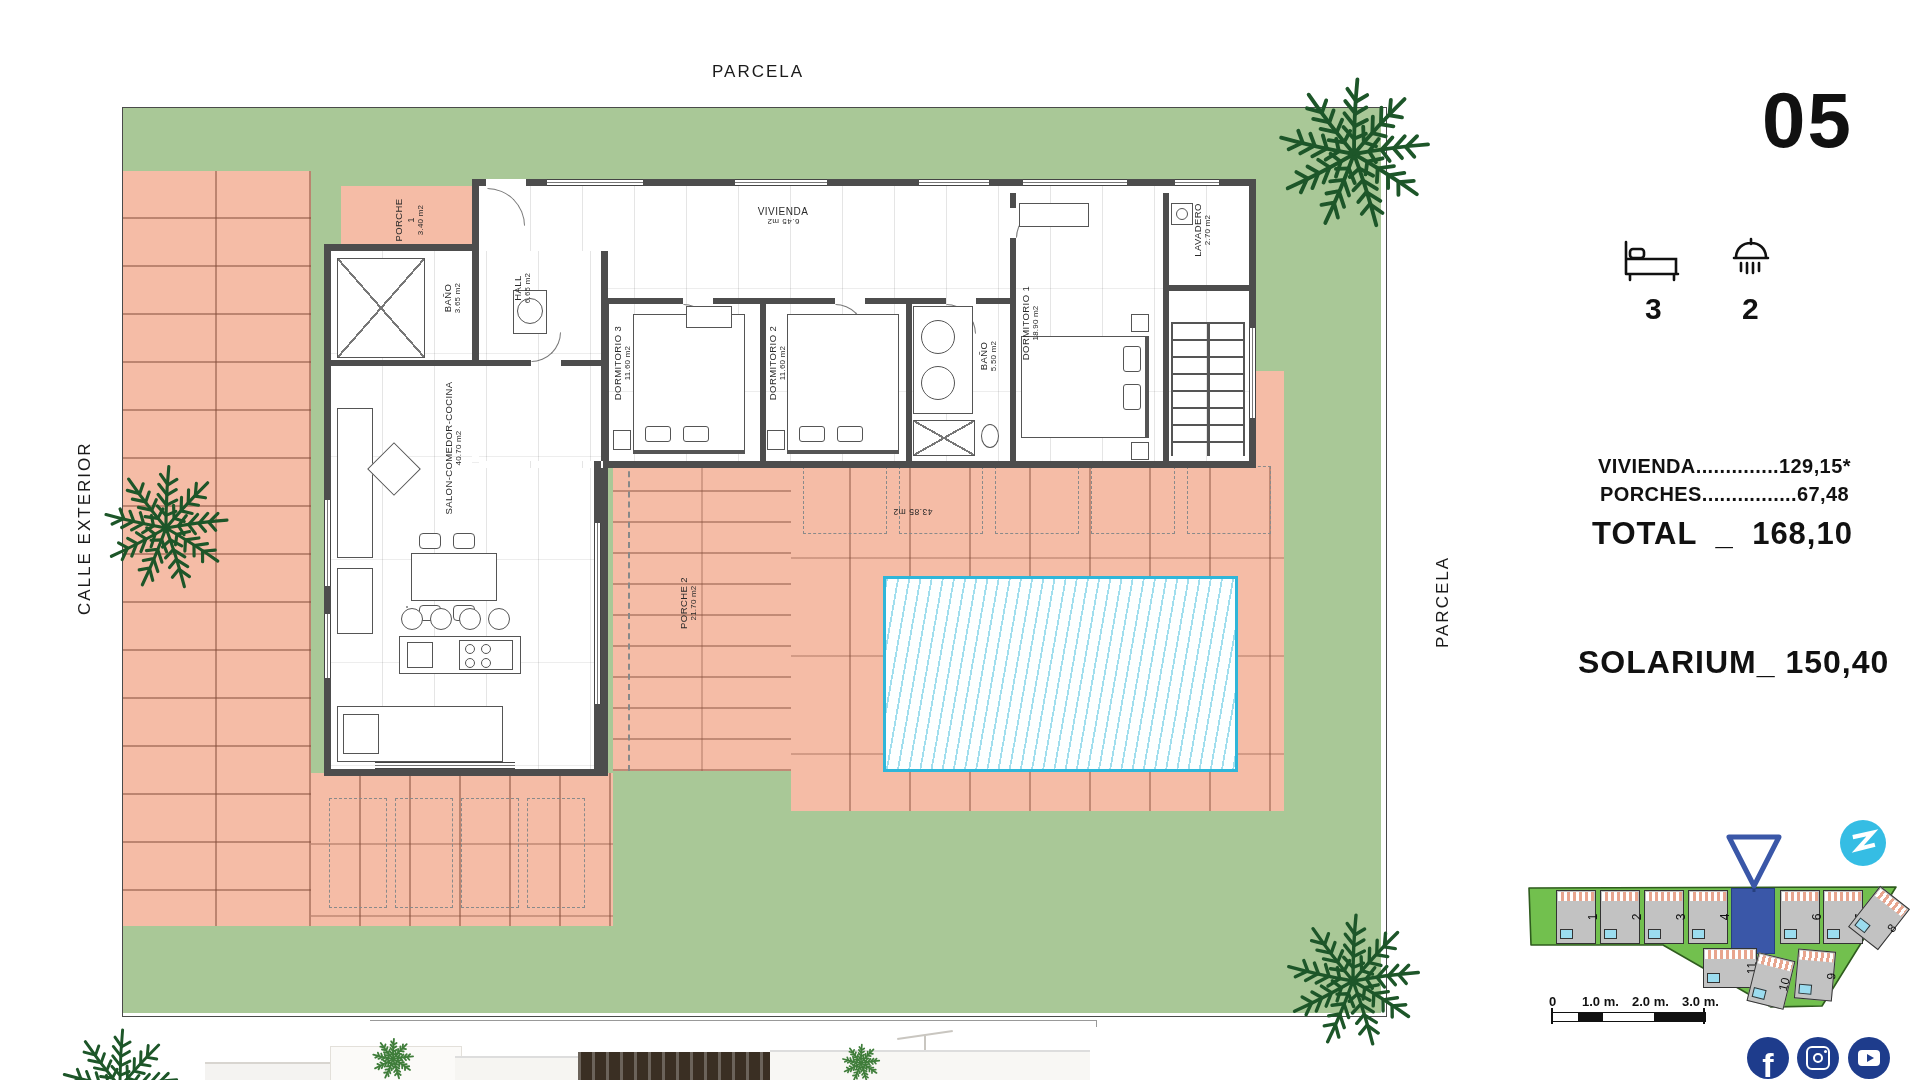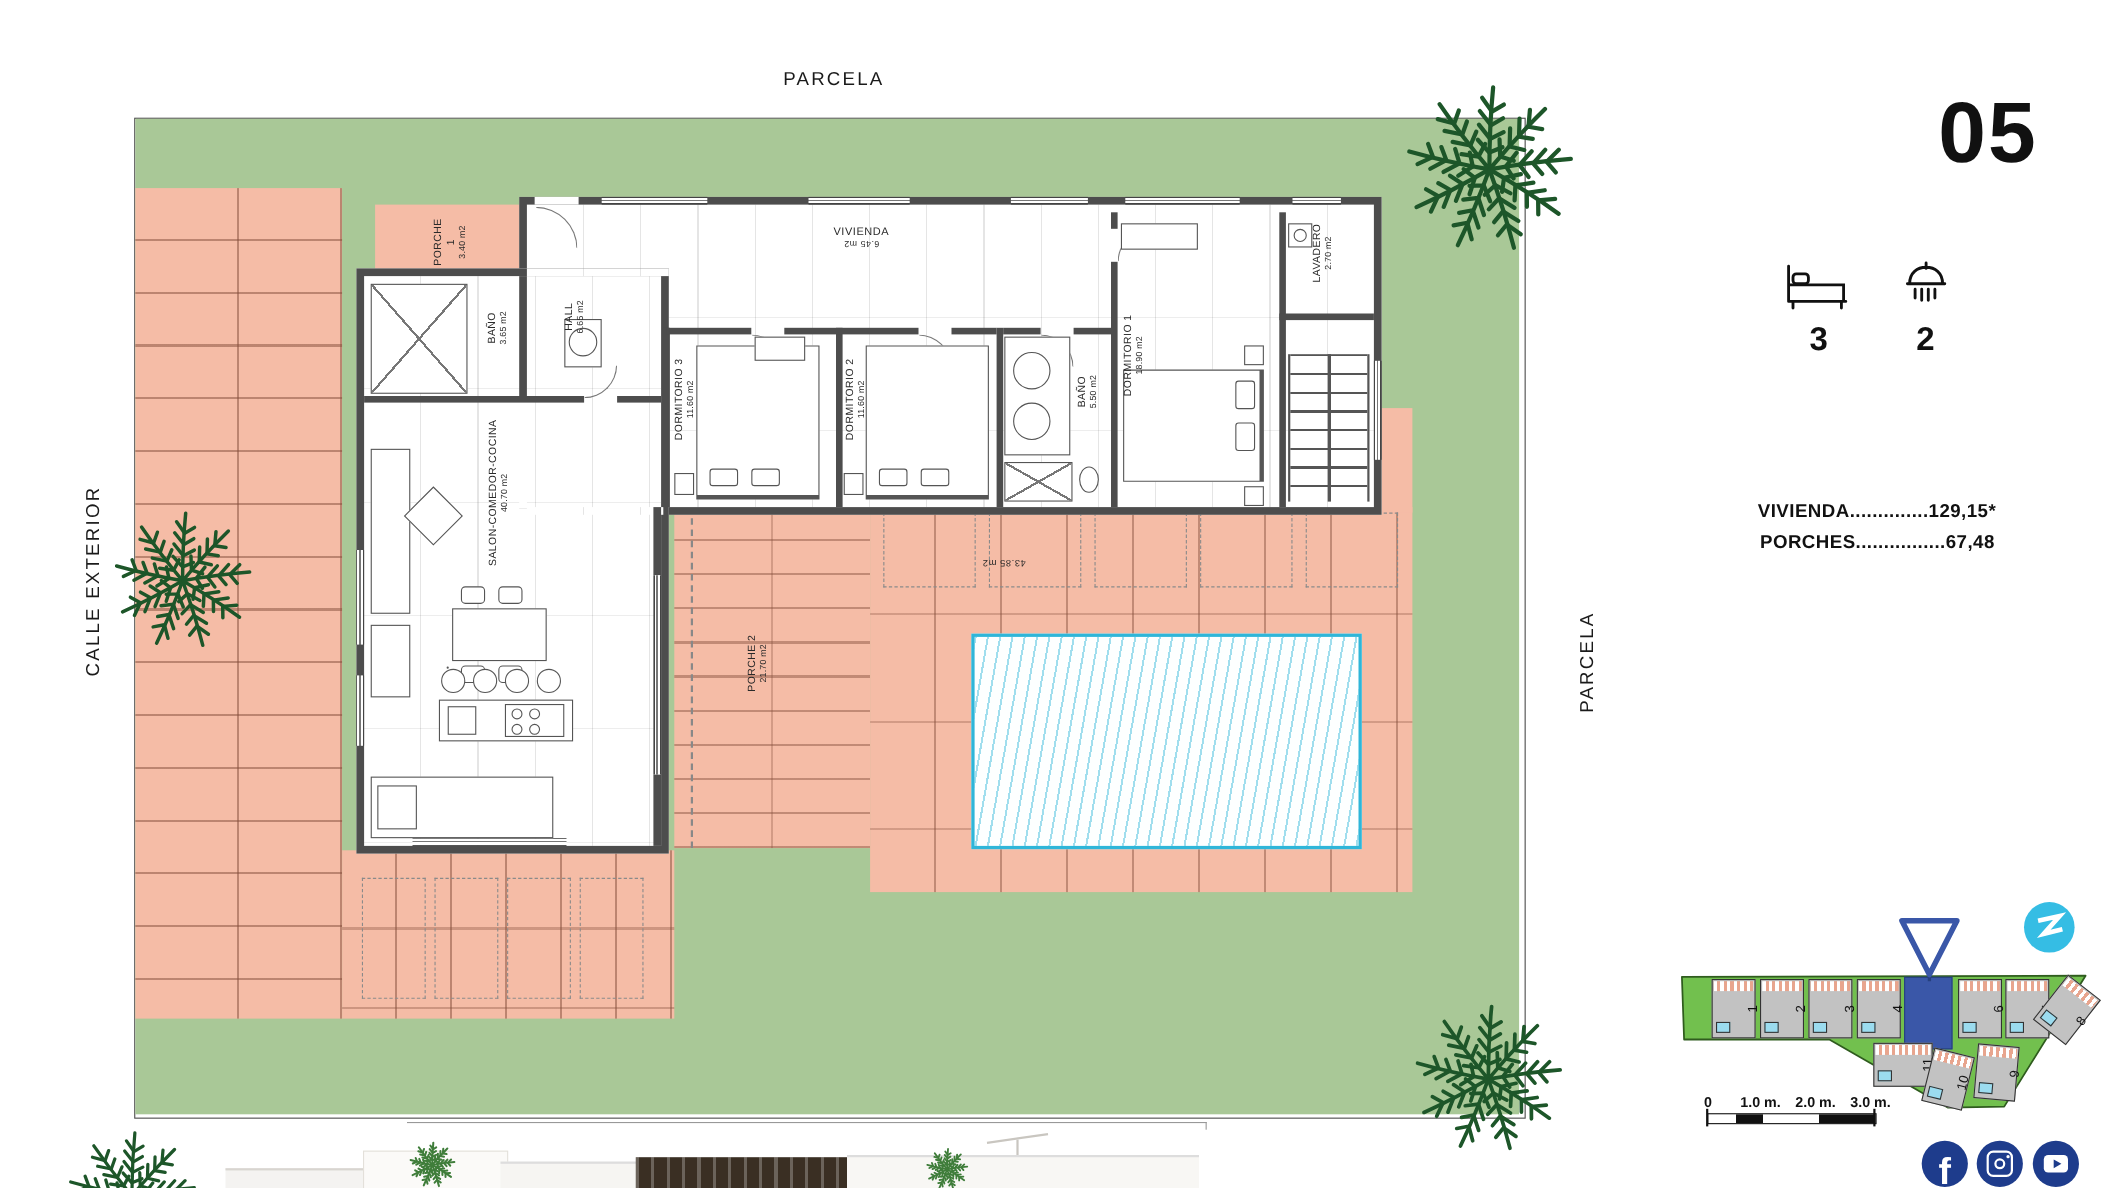--- a/index.html
+++ b/index.html
@@ -48,21 +48,21 @@
   .hlabel{position:absolute;width:0;height:0;display:flex;align-items:center;justify-content:center;}
   .hlabel .inner{display:flex;flex-direction:column;align-items:center;font-size:10px;letter-spacing:.5px;
           color:#2a2a2a;white-space:nowrap;}
   .r180{transform:rotate(180deg);}
   .bound{font-size:17px;letter-spacing:2px;color:#1a1a1a;white-space:nowrap;}
   .vert{transform:rotate(-90deg);transform-origin:center;}
   
   .big-no{font-size:78px;font-weight:bold;letter-spacing:2px;color:#111;}
   .cnt{font-size:30px;font-weight:bold;color:#111;}
   .sup-title{font-size:30px;font-weight:bold;letter-spacing:.5px;color:#111;}
-  .sup-line{font-size:17px;font-weight:bold;letter-spacing:.4px;color:#111;white-space:nowrap;}
+  .sup-line{font-size:20px;font-weight:bold;letter-spacing:.4px;color:#111;white-space:nowrap;}
   .tot-line{font-size:31px;font-weight:bold;letter-spacing:1px;color:#111;white-space:nowrap;}
   .big-line{font-size:32px;font-weight:bold;letter-spacing:1px;color:#111;white-space:nowrap;}
   
   .lot{position:absolute;background:#c2c2c2;border:1px solid #333;box-sizing:border-box;}
   .lot .strip{position:absolute;left:1px;right:1px;top:1px;height:9px;
       background:repeating-linear-gradient(to right,#fff 0 3px,#e8a58e 3px 6px);}
   .lot .lpool{position:absolute;left:3px;bottom:4px;width:11px;height:8px;background:#9bdcef;border:1px solid #333;}
   .lot .num{position:absolute;right:-2px;top:50%;transform:translateY(-50%) rotate(-90deg);
       font-size:12px;color:#111;}
   .si{position:absolute;width:42px;height:42px;border-radius:50%;background:#1e3c8c;
@@ -329,20 +329,28 @@
     </g>
   </svg>
   <div class="abs cnt" style="left:1742px;top:292px;">2</div>
 
   <div class="abs sup-line" style="left:1598px;top:455px;">
     <span>VIVIENDA</span><span>..............</span><span>129,15*</span>
   </div>
   <div class="abs sup-line" style="left:1600px;top:483px;">
     <span>PORCHES</span><span>................</span><span>67,48</span>
   </div>
+  <div class="abs tot-line" style="left:1592px;top:516px;">
+    <span>TOTAL</span>
+    <span style="display:inline-block;width:36px;text-align:center;">_</span>
+    <span>168,10</span>
+  </div>
+  <div class="abs big-line" style="left:1578px;top:644px;">
+    <span>SOLARIUM_</span><span style="display:inline-block;width:10px;"></span><span>150,40</span>
+  </div>
 
   <div class="abs" style="left:1840px;top:820px;width:46px;height:46px;border-radius:50%;background:#35bde4;display:flex;align-items:center;justify-content:center;">
     <svg width="34" height="34" viewBox="0 0 40 40">
       <path d="M8 13 L31 8 L14 27 L34 22" stroke="#fff" stroke-width="5" fill="none" stroke-linejoin="miter"></path>
     </svg>
   </div>
 
   <svg class="abs" style="left:1525px;top:830px;" width="380" height="195" viewBox="0 0 380 195">
     <polygon points="4,58 371,57 297,176 246,177 138,115 6,115" fill="#72c04e" stroke="#2f5c1e" stroke-width="1.6" stroke-linejoin="round"></polygon>
   </svg>

